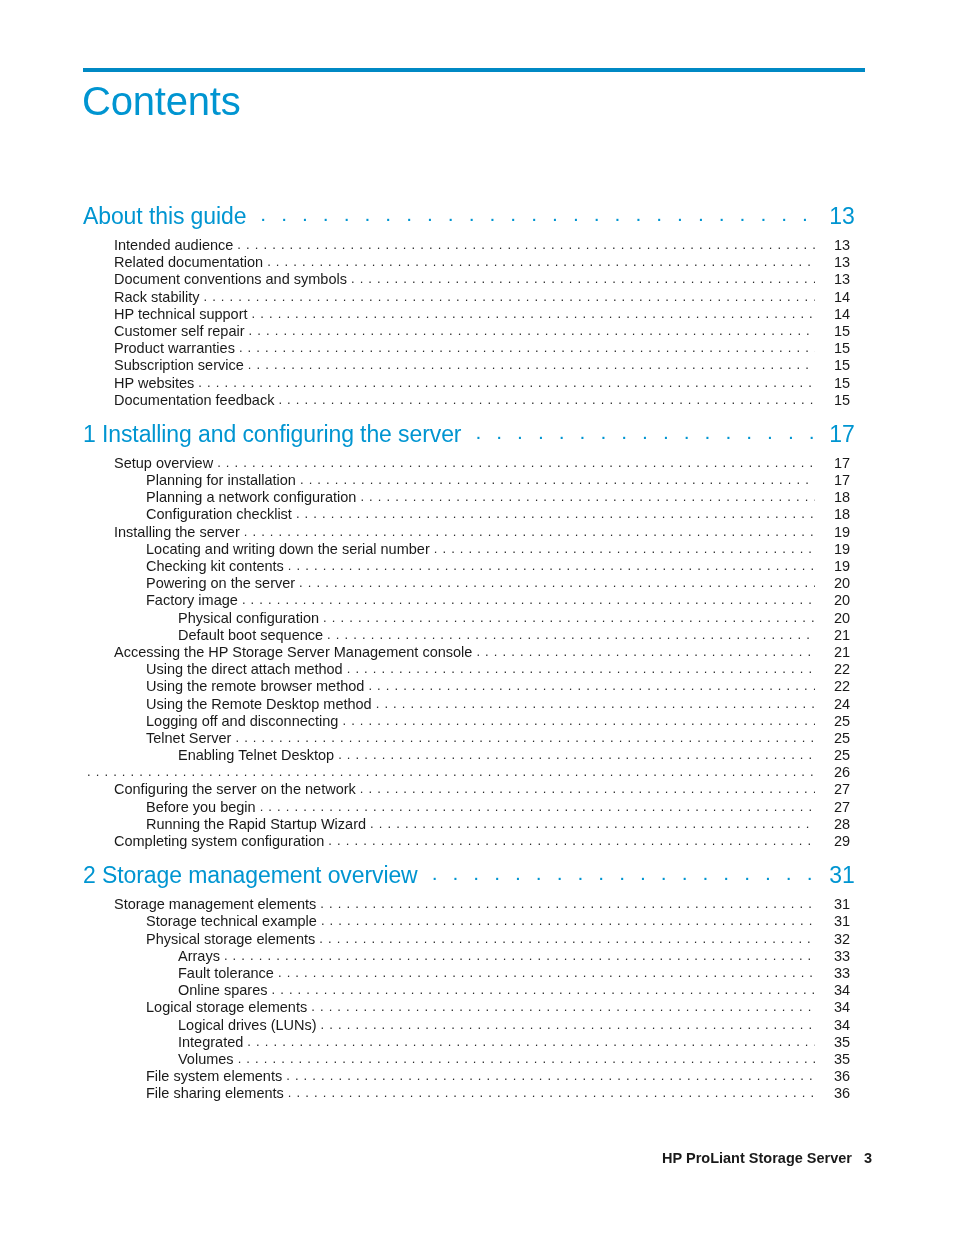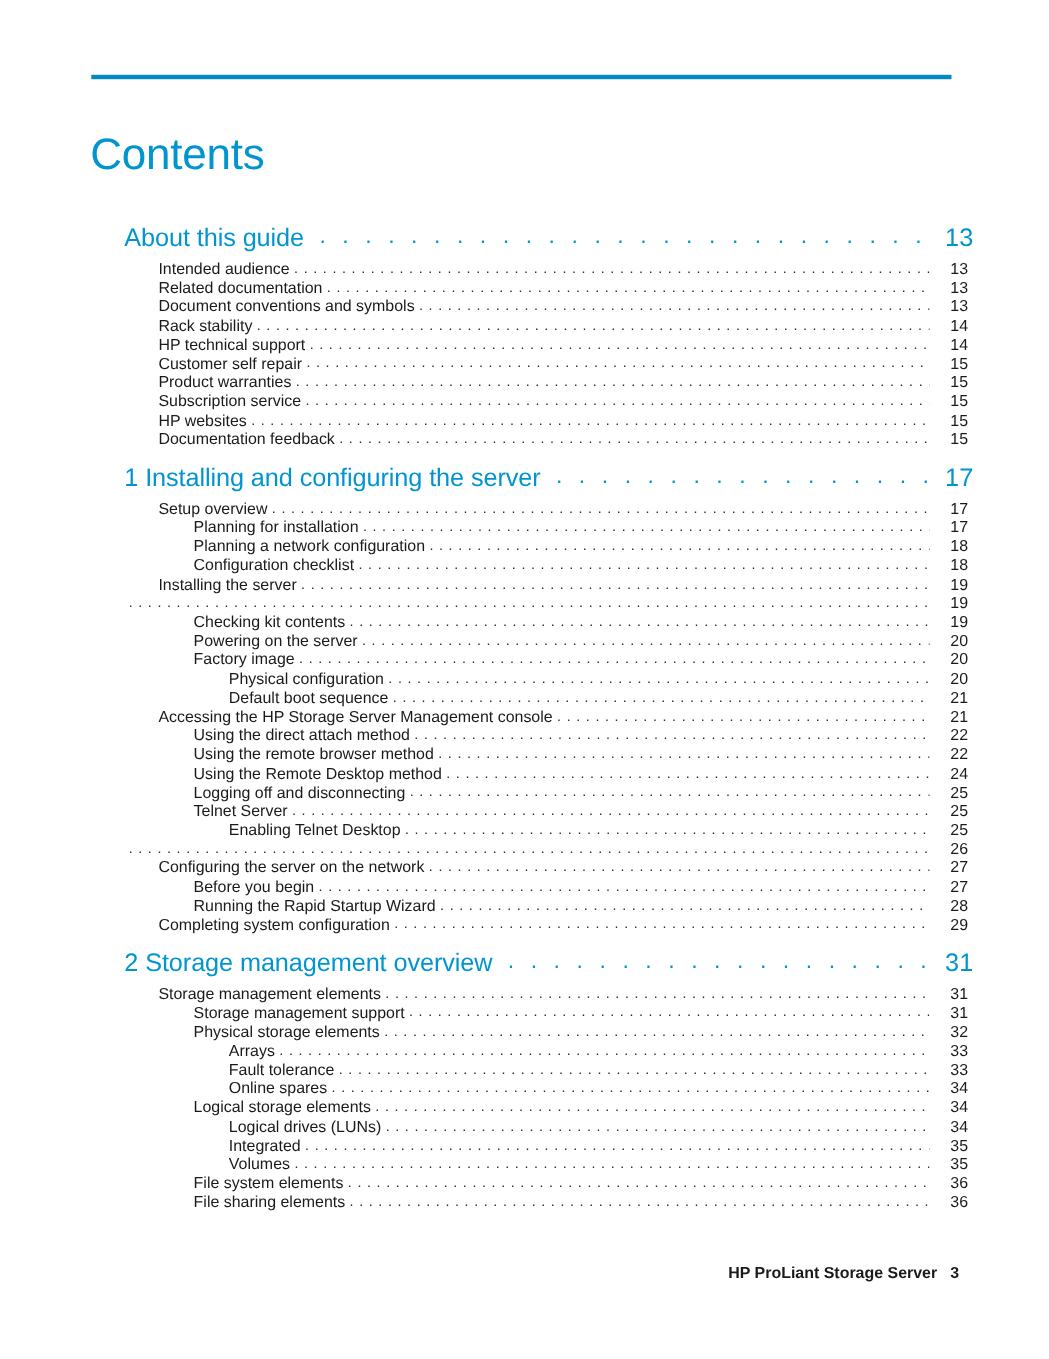--- a/index.html
+++ b/index.html
@@ -33,37 +33,36 @@
   .page-title {
     position: absolute;
     left: 82px;
     top: 76px;
     font-size: 40px;
     font-weight: 400;
     letter-spacing: -0.2px;
     color: #0095d1;
     line-height: 50px;
     white-space: nowrap;
-    margin-top: 40px;
   }
 
   
   .toc {
     position: absolute;
     left: 0;
     top: 203px;
     width: 954px;
   }
 
   
   .toc-row {
     display: flex;
     align-items: baseline;
     width: 782px;
-    margin-left: 113px;
+    margin-left: 83px;
     box-sizing: border-box;
   }
   .toc-label {
     white-space: nowrap;
     flex: 0 0 auto;
   }
   .toc-dots {
     flex: 1 1 auto;
     overflow: hidden;
     white-space: nowrap;
@@ -237,20 +236,21 @@
         <span class="toc-label">Configuration checklist</span>
         <span class="toc-dots">........................................................................................................................................................................................................</span>
         <span class="toc-page">18</span>
       </div>
       <div class="toc-row row-entry lvl1">
         <span class="toc-label">Installing the server</span>
         <span class="toc-dots">........................................................................................................................................................................................................</span>
         <span class="toc-page">19</span>
       </div>
       <div class="toc-row row-entry lvl2">
+        <span class="toc-label">Locating and writing down the serial number</span>
         <span class="toc-dots">........................................................................................................................................................................................................</span>
         <span class="toc-page">19</span>
       </div>
       <div class="toc-row row-entry lvl2">
         <span class="toc-label">Checking kit contents</span>
         <span class="toc-dots">........................................................................................................................................................................................................</span>
         <span class="toc-page">19</span>
       </div>
       <div class="toc-row row-entry lvl2">
         <span class="toc-label">Powering on the server</span>
@@ -335,21 +335,21 @@
         <span class="toc-label">2 Storage management overview</span>
         <span class="toc-dots">........................................................................................................................</span>
         <span class="toc-page">31</span>
       </div>
       <div class="toc-row row-entry lvl1">
         <span class="toc-label">Storage management elements</span>
         <span class="toc-dots">........................................................................................................................................................................................................</span>
         <span class="toc-page">31</span>
       </div>
       <div class="toc-row row-entry lvl2">
-        <span class="toc-label">Storage management support</span>
+        <span class="toc-label">Storage technical example</span>
         <span class="toc-dots">........................................................................................................................................................................................................</span>
         <span class="toc-page">31</span>
       </div>
       <div class="toc-row row-entry lvl2">
         <span class="toc-label">Physical storage elements</span>
         <span class="toc-dots">........................................................................................................................................................................................................</span>
         <span class="toc-page">32</span>
       </div>
       <div class="toc-row row-entry lvl3">
         <span class="toc-label">Arrays</span>

